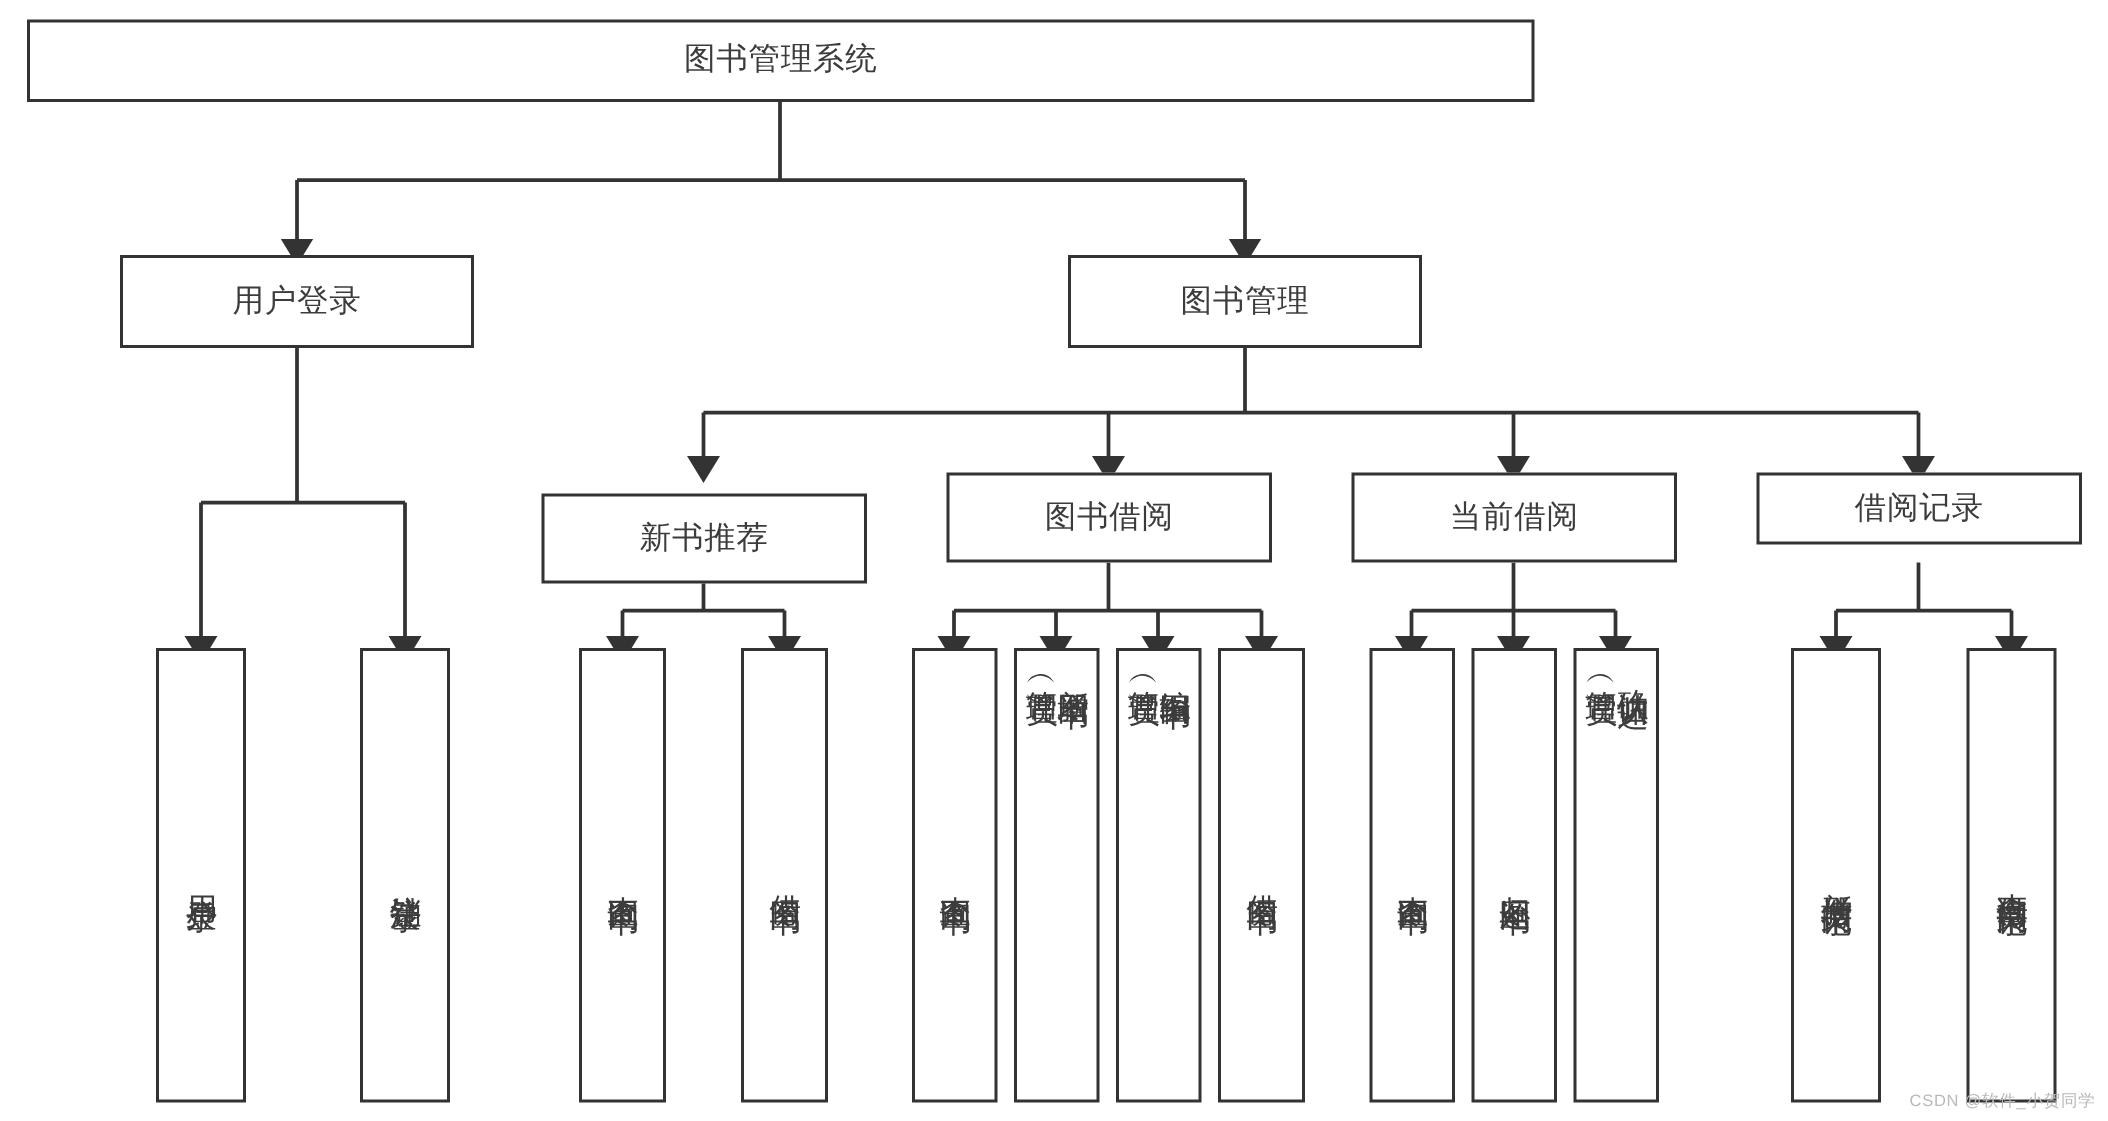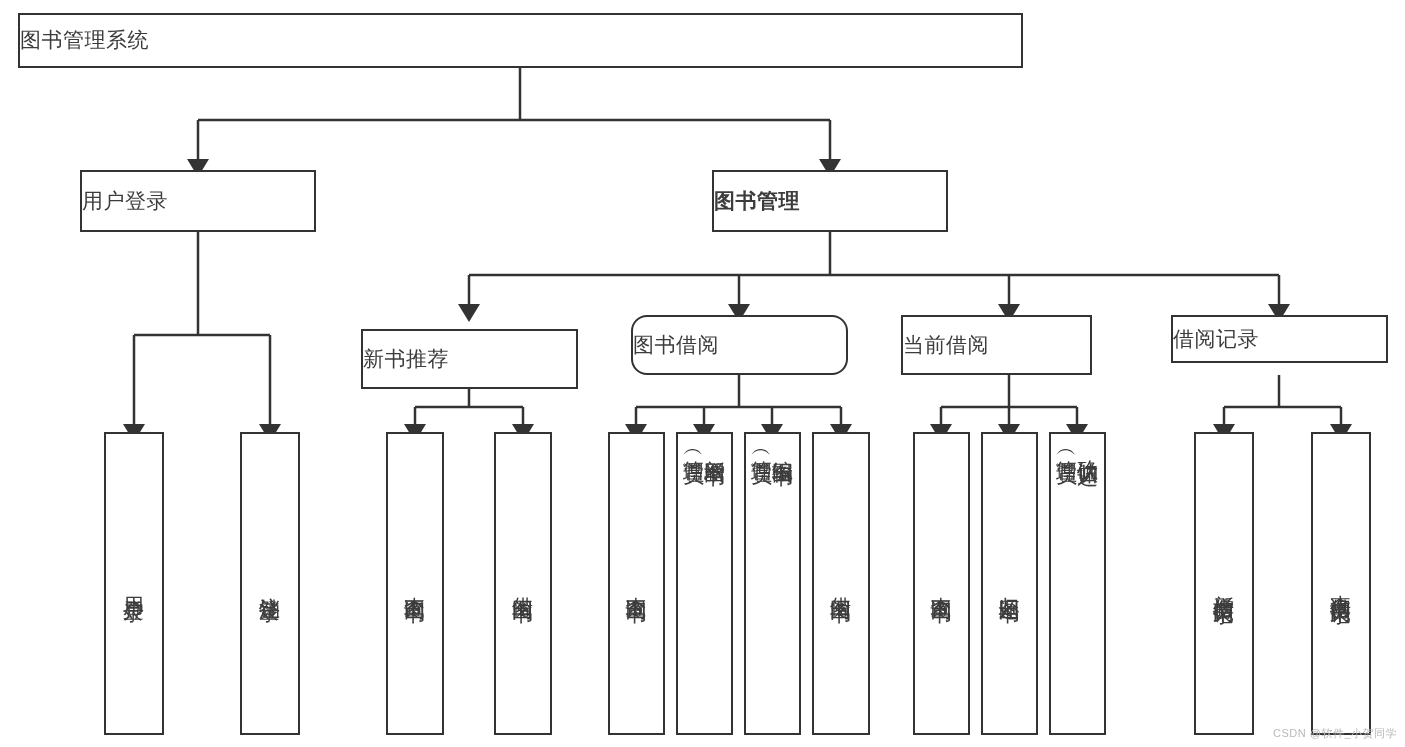--- a/index.html
+++ b/index.html
@@ -24,20 +24,21 @@
     width: 1405px;
     height: 747px;
   }
   .node {
     position: absolute;
     box-sizing: border-box;
     background: #ffffff;
     border: 2.5px solid #333333;
     display: flex;
     align-items: center;
+    justify-content: center;
     overflow: hidden;
   }
   .node .lbl {
     color: #3c3c3c;
     line-height: 1.18;
     text-align: center;
     white-space: pre;
   }
   .node.horiz .lbl {
     font-size: 21px;
@@ -129,31 +130,31 @@
     </g>
   </svg>
 
   <div class="node root horiz" style="left:18px; top:13px; width:1005px; height:55px;">
     <span class="lbl">图书管理系统</span>
   </div>
 
   <div class="node horiz" style="left:80px; top:170px; width:236px; height:62px;">
     <span class="lbl">用户登录</span>
   </div>
-  <div class="node horiz" style="left:712px; top:170px; width:236px; height:62px;font-weight:bold;">
+  <div class="node horiz" style="left:712px; top:170px; width:236px; height:62px;">
     <span class="lbl">图书管理</span>
   </div>
 
   <div class="node horiz" style="left:361px; top:315px; width:217px; height:60px;margin-top:14px;">
     <span class="lbl">新书推荐</span>
   </div>
-  <div class="node horiz" style="left:631px; top:315px; width:217px; height:60px;border-radius:16px;">
+  <div class="node horiz" style="left:631px; top:315px; width:217px; height:60px;">
     <span class="lbl">图书借阅</span>
   </div>
-  <div class="node horiz" style="left:901px; top:315px; width:191px; height:60px;">
+  <div class="node horiz" style="left:901px; top:315px; width:217px; height:60px;">
     <span class="lbl">当前借阅</span>
   </div>
   <div class="node horiz" style="left:1171px; top:315px; width:217px; height:48px;">
     <span class="lbl">借阅记录</span>
   </div>
 
   <div class="node vert midtext" style="left:104px; top:432px; width:60px; height:303px;">
     <span class="lbl">用户登录</span>
   </div>
   <div class="node vert midtext" style="left:240px; top:432px; width:60px; height:303px;">

